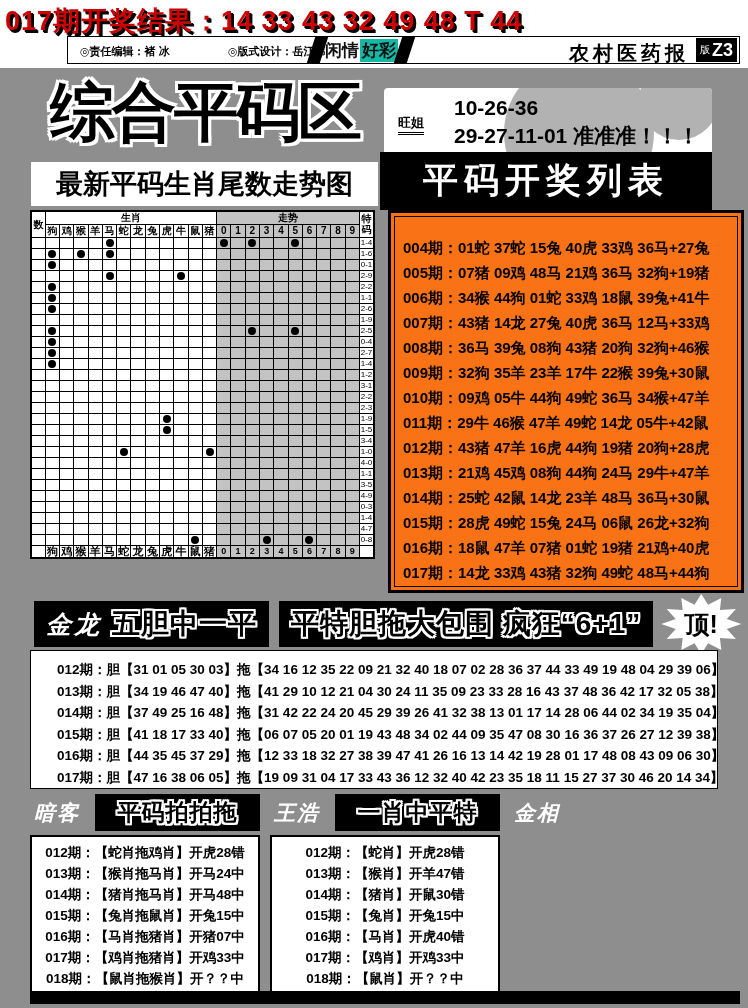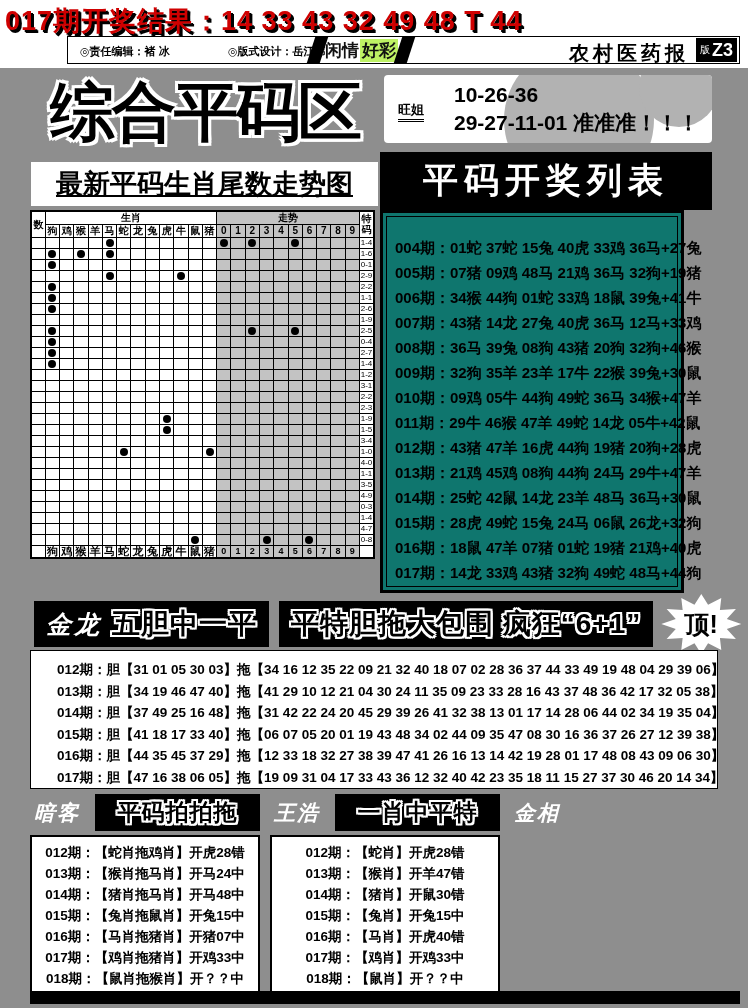--- a/index.html
+++ b/index.html
@@ -9,62 +9,62 @@
   
   .red-title{position:absolute;left:5px;top:3px;font-size:27px;font-weight:900;color:#cf0000;
     letter-spacing:1px;white-space:nowrap;text-shadow:2px 2px 0 #000,3px 3px 0 #000;}
   .header-bar{position:absolute;left:67px;top:36px;width:673px;height:28px;background:#fff;
     border:1px solid #000;}
   .credit{position:absolute;top:7px;font-size:11px;font-weight:bold;color:#000;white-space:nowrap;}
   .credit.c1{left:12px;} .credit.c2{left:160px;}
   .bar-center{position:absolute;left:243px;top:0;height:26px;display:flex;align-items:center;}
   .wedge{display:inline-block;width:13px;height:26px;background:#000;transform:skewX(-18deg);}
   .bc1{font-size:17px;font-weight:bold;color:#111;padding:0 1px;}
-  .bc2{font-size:17px;font-weight:bold;color:#111;background:#bef264;padding:0 2px;text-align:center;}
+  .bc2{font-size:17px;font-weight:bold;color:#111;background:#14b8a6;padding:0 2px;text-align:center;}
   .masthead{position:absolute;right:50px;top:3px;font-family:"Liberation Serif","DejaVu Serif",serif;
     font-size:20px;font-weight:bold;letter-spacing:4px;color:#000;white-space:nowrap;}
   .edition{position:absolute;right:2px;top:1px;height:24px;background:#000;color:#fff;
     display:flex;align-items:center;padding:0 4px;}
   .ed-p{font-size:10px;margin-right:2px;} .ed-c{font-size:18px;font-weight:900;}
   
   .hollow{color:#000;text-shadow:-2px -2px 0 #fff,2px -2px 0 #fff,-2px 2px 0 #fff,2px 2px 0 #fff,
     -2px 0 0 #fff,2px 0 0 #fff,0 -2px 0 #fff,0 2px 0 #fff;}
   .zone-title{position:absolute;left:30px;top:66px;width:350px;height:92px;line-height:92px;
     text-align:center;font-size:64px;font-weight:900;letter-spacing:-2px;color:#000;
     text-shadow:-3px -3px 0 #fff,3px -3px 0 #fff,-3px 3px 0 #fff,3px 3px 0 #fff,
     -3px 0 0 #fff,3px 0 0 #fff,0 -3px 0 #fff,0 3px 0 #fff;}
-  .tip-box{position:absolute;left:384px;top:75px;width:328px;height:68px;background:#fff;
+  .tip-box{position:absolute;left:384px;top:88px;width:328px;height:68px;background:#fff;
     border-radius:4px;overflow:hidden;}
   .blob{position:absolute;background:#b2b2b2;border-radius:50%;}
   .b1{width:150px;height:150px;left:120px;top:-30px;}
   .b2{width:80px;height:80px;left:255px;top:-28px;}
   .tip-author{position:absolute;left:14px;top:26px;font-size:13px;font-weight:bold;color:#000;
     border-bottom:3px double #000;z-index:2;}
   .tip-lines{position:absolute;left:70px;top:6px;z-index:2;}
   .tip-l1,.tip-l2{font-size:21px;font-weight:bold;color:#000;line-height:28px;white-space:nowrap;}
   .chart-title-box{position:absolute;left:31px;top:162px;width:347px;height:44px;background:#fff;
-    text-align:center;line-height:44px;font-size:27px;font-weight:bold;color:#000;white-space:nowrap;text-decoration:underline;}
+    text-align:center;line-height:44px;font-size:27px;font-weight:bold;color:#000;white-space:nowrap;}
   .list-title-box{position:absolute;left:380px;top:152px;width:332px;height:58px;background:#000;
     color:#fff;text-align:center;line-height:58px;font-size:35px;font-weight:bold;letter-spacing:6px;
     font-family:"Liberation Serif","DejaVu Serif",serif;white-space:nowrap;}
   
   #trend-table{position:absolute;left:30px;top:210px;border-collapse:collapse;table-layout:fixed;
     width:345px;background:#fff;border:2px solid #000;}
   #trend-table td{border:1px solid #000;padding:0;text-align:center;vertical-align:middle;
     color:#000;overflow:hidden;}
   #trend-table tr.hrow td{height:13px;font-size:10px;font-weight:bold;line-height:11px;}
   #trend-table td.zh{font-size:11px;font-weight:bold;}
   #trend-table td.th{font-size:9px;font-weight:bold;}
   #trend-table tr.drow td{height:11px;line-height:9px;font-size:8px;}
   #trend-table tr.frow td{height:12px;line-height:11px;}
   #trend-table td.g{background:#c3c3c3;}
   #trend-table td.tema{font-size:8px;letter-spacing:0;}
   .dot{display:inline-block;width:8px;height:8px;background:#000;border-radius:50%;vertical-align:middle;}
   
-  .list-box{position:absolute;left:380px;top:210px;width:304px;height:383px;background:#0f766e;
+  .list-box{position:absolute;left:388px;top:210px;width:356px;height:383px;background:#f97316;
     border:3px solid #000;}
   .list-inner{position:absolute;left:3px;top:3px;right:3px;bottom:3px;border:1px solid #000;
     padding:18px 0 0 8px;}
   .dl-row{font-size:15px;font-weight:bold;color:#000;line-height:25px;white-space:nowrap;}
   
   .banner-row{position:absolute;left:34px;top:599px;right:4px;height:50px;display:flex;
     align-items:center;gap:10px;}
   .bbox{background:#000;height:46px;display:flex;align-items:center;padding:0 12px;gap:10px;}
   .script-name{color:#fff;font-family:"Liberation Serif","DejaVu Serif",serif;font-style:italic;
     font-weight:bold;font-size:25px;letter-spacing:3px;white-space:nowrap;}

